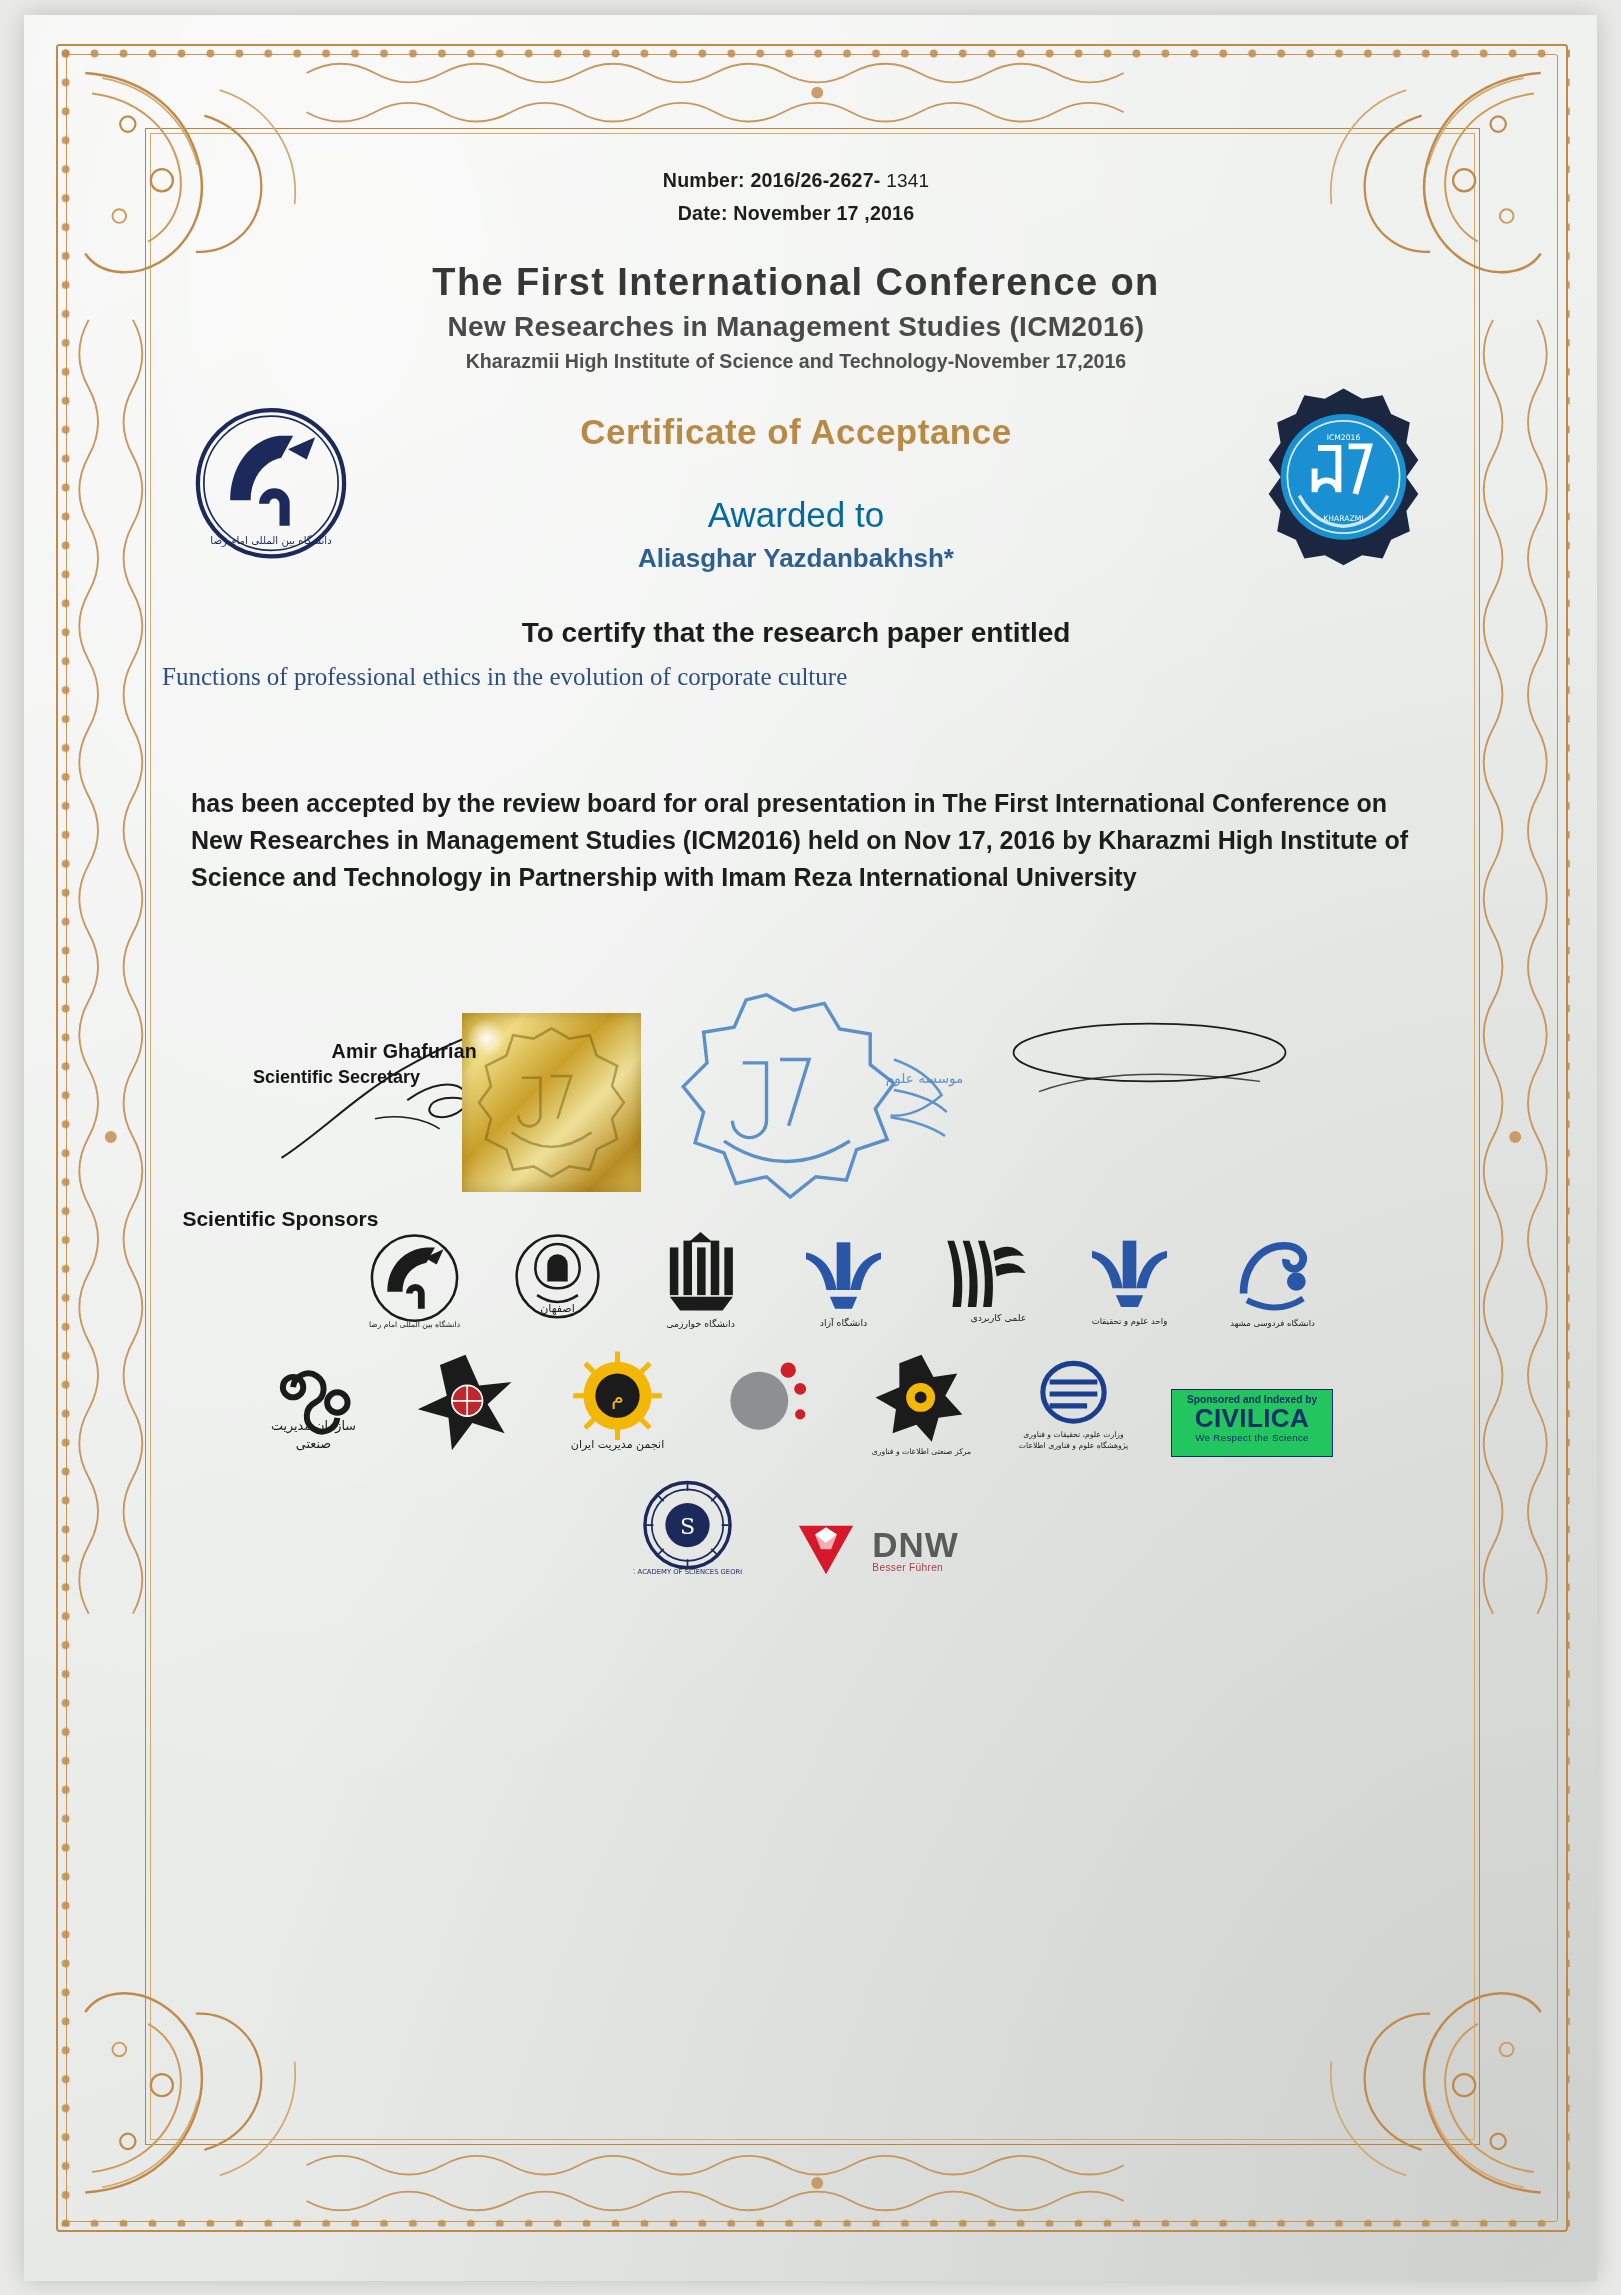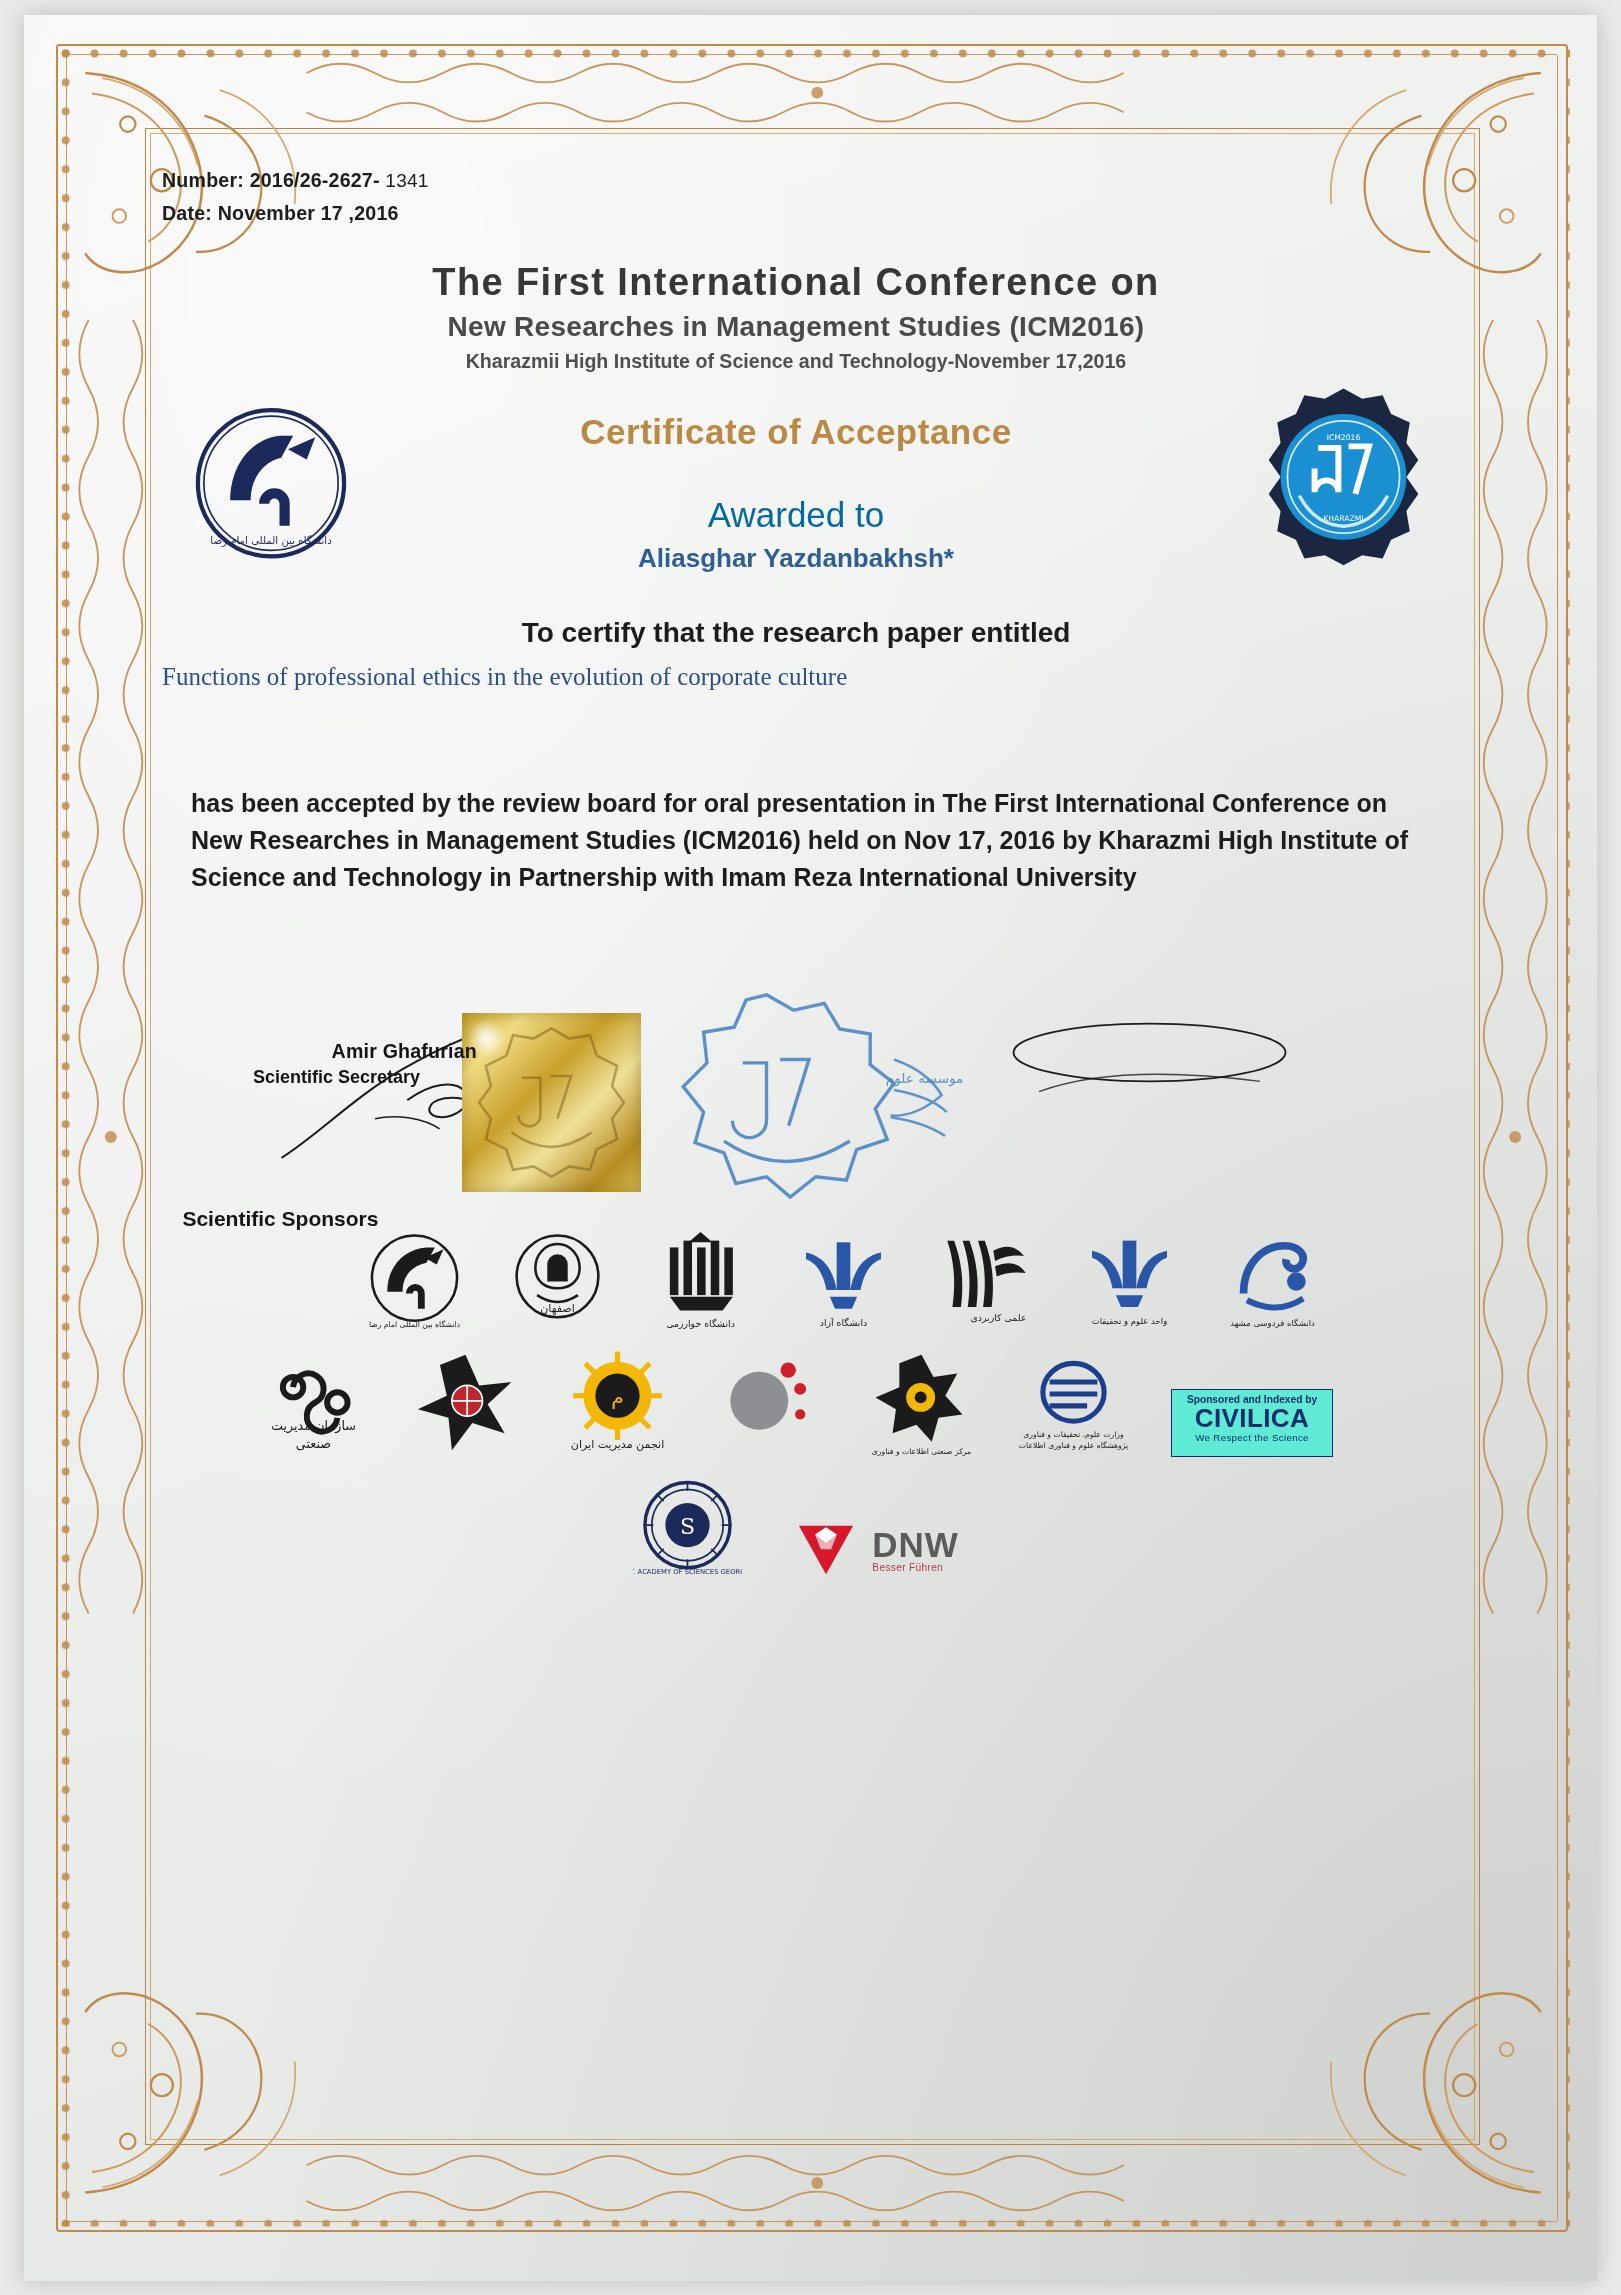--- a/index.html
+++ b/index.html
@@ -90,20 +90,21 @@
     position: absolute;
     left: 162px;
     top: 145px;
     width: 1268px;
     height: 1983px;
   }
 
   
   .meta {
     margin-top: 19px;
+    text-align: center;
     color: #1d1d1d;
   }
   .meta-line {
     font-size: 19.6px;
     font-weight: bold;
     letter-spacing: 0.2px;
     line-height: 32px;
   }
   .meta-line .sub {
     font-weight: normal;
@@ -274,21 +275,21 @@
   .logo {
     width: 109px;
     height: 109px;
     position: relative;
   }
   .logo svg { display: block; }
   .civilica {
     width: 160px;
     height: 66px;
     border: 1.7px solid #0f2f6b;
-    background: #5eead4;
+    background: #22c55e;
     position: relative;
   }
   .civ-top {
     font-size: 10.2px;
     color: #0f2f6b;
     text-align: center;
     margin-top: 3.4px;
     font-weight: bold;
   }
   .civ-main {

